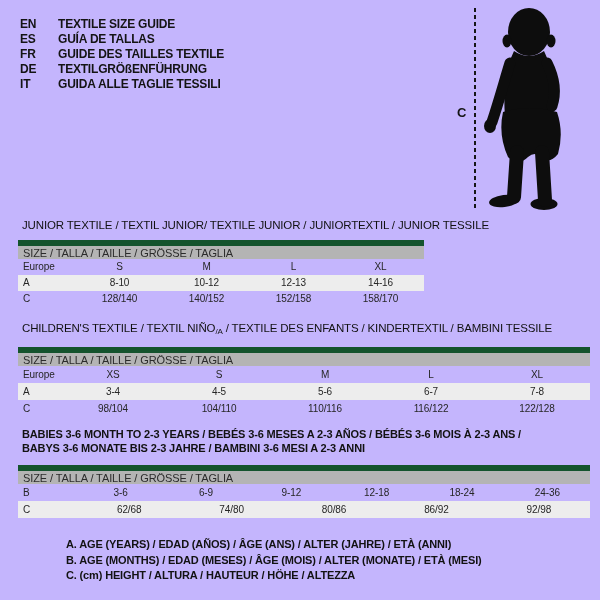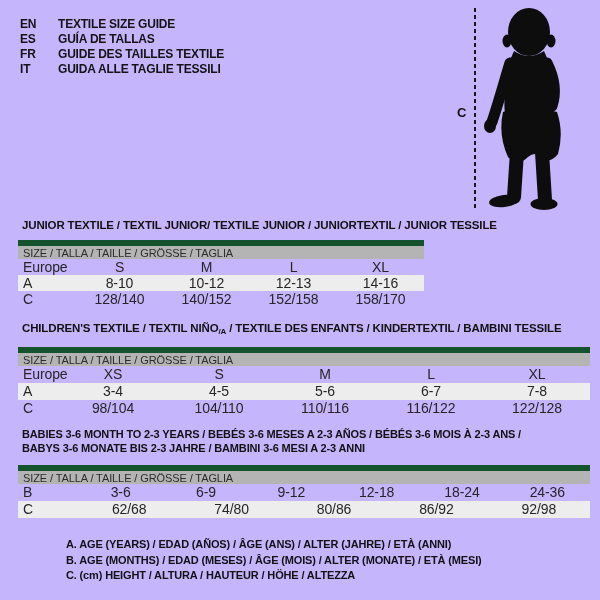--- a/index.html
+++ b/index.html
@@ -13,32 +13,32 @@
   .lang-row { display:flex; white-space:nowrap; }
   .lang-code { width:38px; }
 
   
   .dash-line { position:absolute; left:474px; top:8px; width:2px; height:202px;
     background:repeating-linear-gradient(to bottom, #161616 0 4px, transparent 4px 7px); }
   .c-label { position:absolute; left:457px; top:105px; font-size:13px; font-weight:bold; color:#141414; }
   .baby-svg { position:absolute; left:481px; top:5px; }
 
   
-  .sec-title { position:absolute; left:22px; font-size:11.5px; font-weight:bold;
+  .sec-title { position:absolute; left:22px; font-size:11.5px; font-weight:normal;
                letter-spacing:-0.15px; white-space:nowrap; color:#121212; }
   .sub { font-size:8px; position:relative; top:2px; }
 
   
   .tbl { position:absolute; left:18px; }
   .t1 { width:406px; }
   .t2, .t3 { width:572px; }
   .hdr { box-sizing:border-box; border-top:6px solid #14532d; background:#b4b4b4;
          height:19px; line-height:15px; padding-left:5px; font-size:11px;
          letter-spacing:-0.1px; color:#2b2b2b; white-space:nowrap; }
-  .trow { display:flex; font-size:14px; letter-spacing:-0.1px; color:#262626; }
+  .trow { display:flex; font-size:10px; letter-spacing:-0.1px; color:#262626; }
   .t1 .trow { height:16px; line-height:16px; }
   .t2 .trow, .t3 .trow { height:17px; line-height:17px; }
   .alt { background:#ededed; }
   .lbl { padding-left:5px; box-sizing:border-box; }
   .t1 .lbl { width:58px; }
   .t2 .lbl { width:42px; }
   .t3 .lbl { width:60px; }
   .cell { flex:1; text-align:center; }
 
   
@@ -59,20 +59,24 @@
       <span class="lang-code">EN</span>
       <span>TEXTILE SIZE GUIDE</span>
     </div>
     <div class="lang-row">
       <span class="lang-code">ES</span>
       <span>GUÍA DE TALLAS</span>
     </div>
     <div class="lang-row">
       <span class="lang-code">FR</span>
       <span>GUIDE DES TAILLES TEXTILE</span>
+    </div>
+    <div class="lang-row">
+      <span class="lang-code">DE</span>
+      <span>TEXTILGRÖßENFÜHRUNG</span>
     </div>
     <div class="lang-row">
       <span class="lang-code">IT</span>
       <span>GUIDA ALLE TAGLIE TESSILI</span>
     </div>
   </div>
 
   <div class="dash-line"></div>
   <div class="c-label">C</div>
   <svg class="baby-svg" width="92" height="206" viewBox="0 0 92 206" xmlns="http://www.w3.org/2000/svg">

